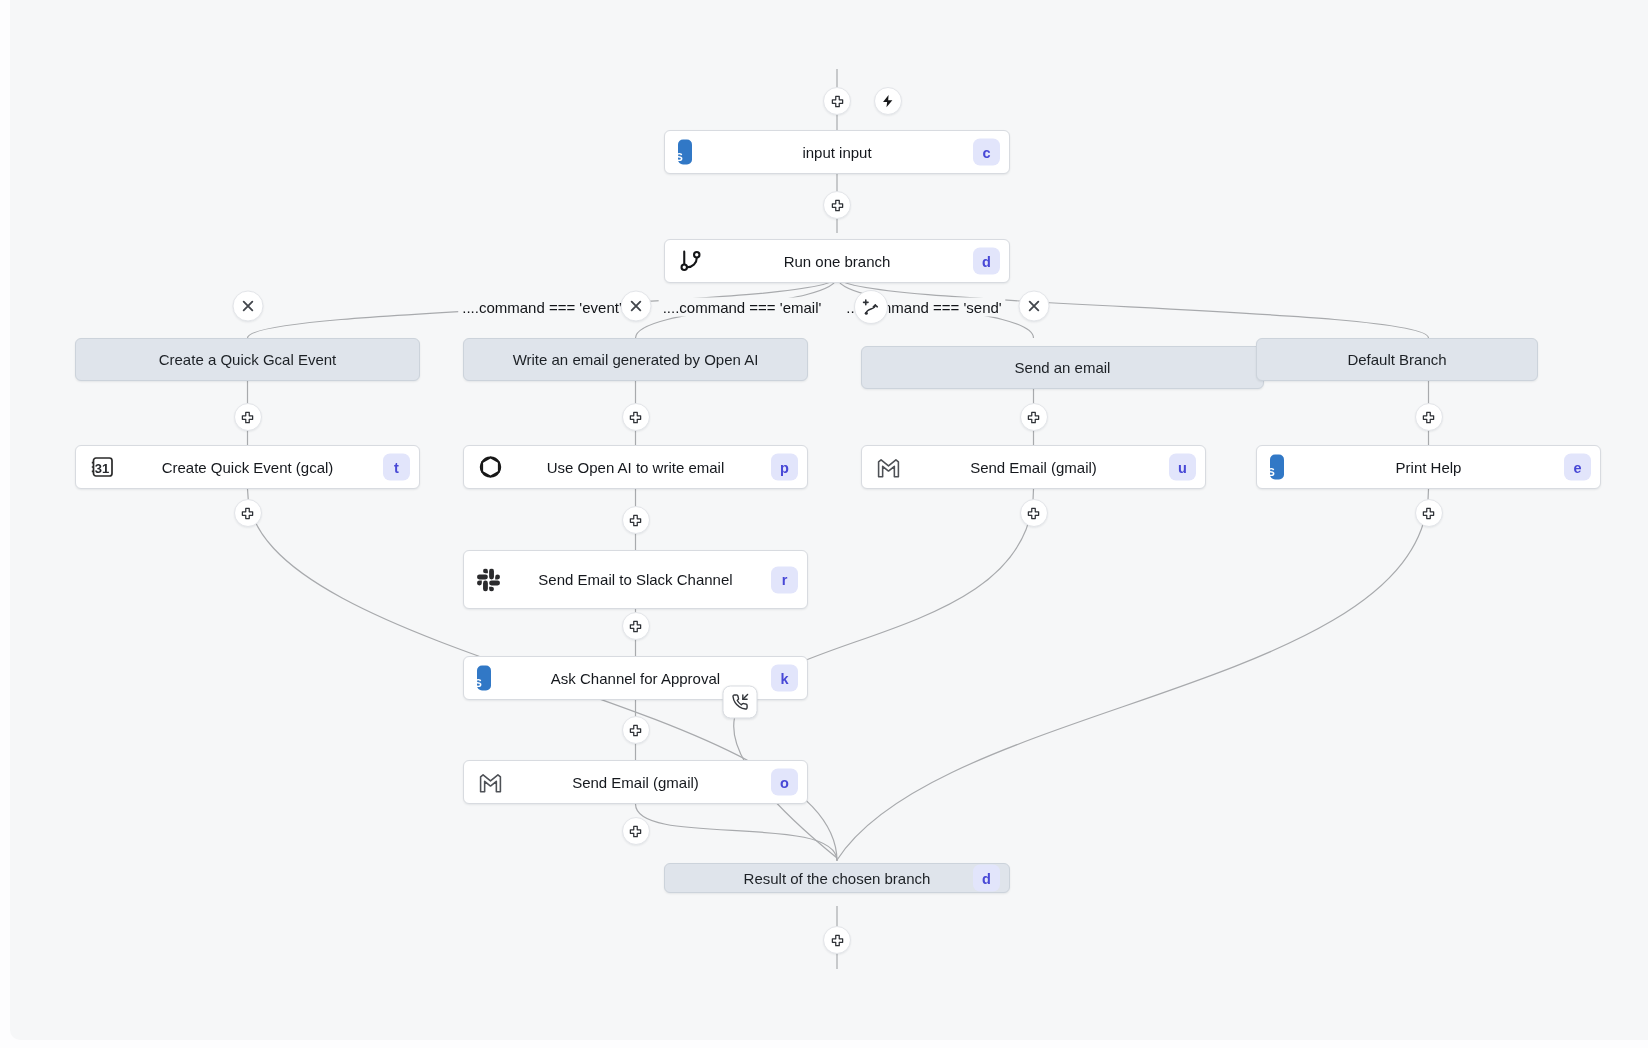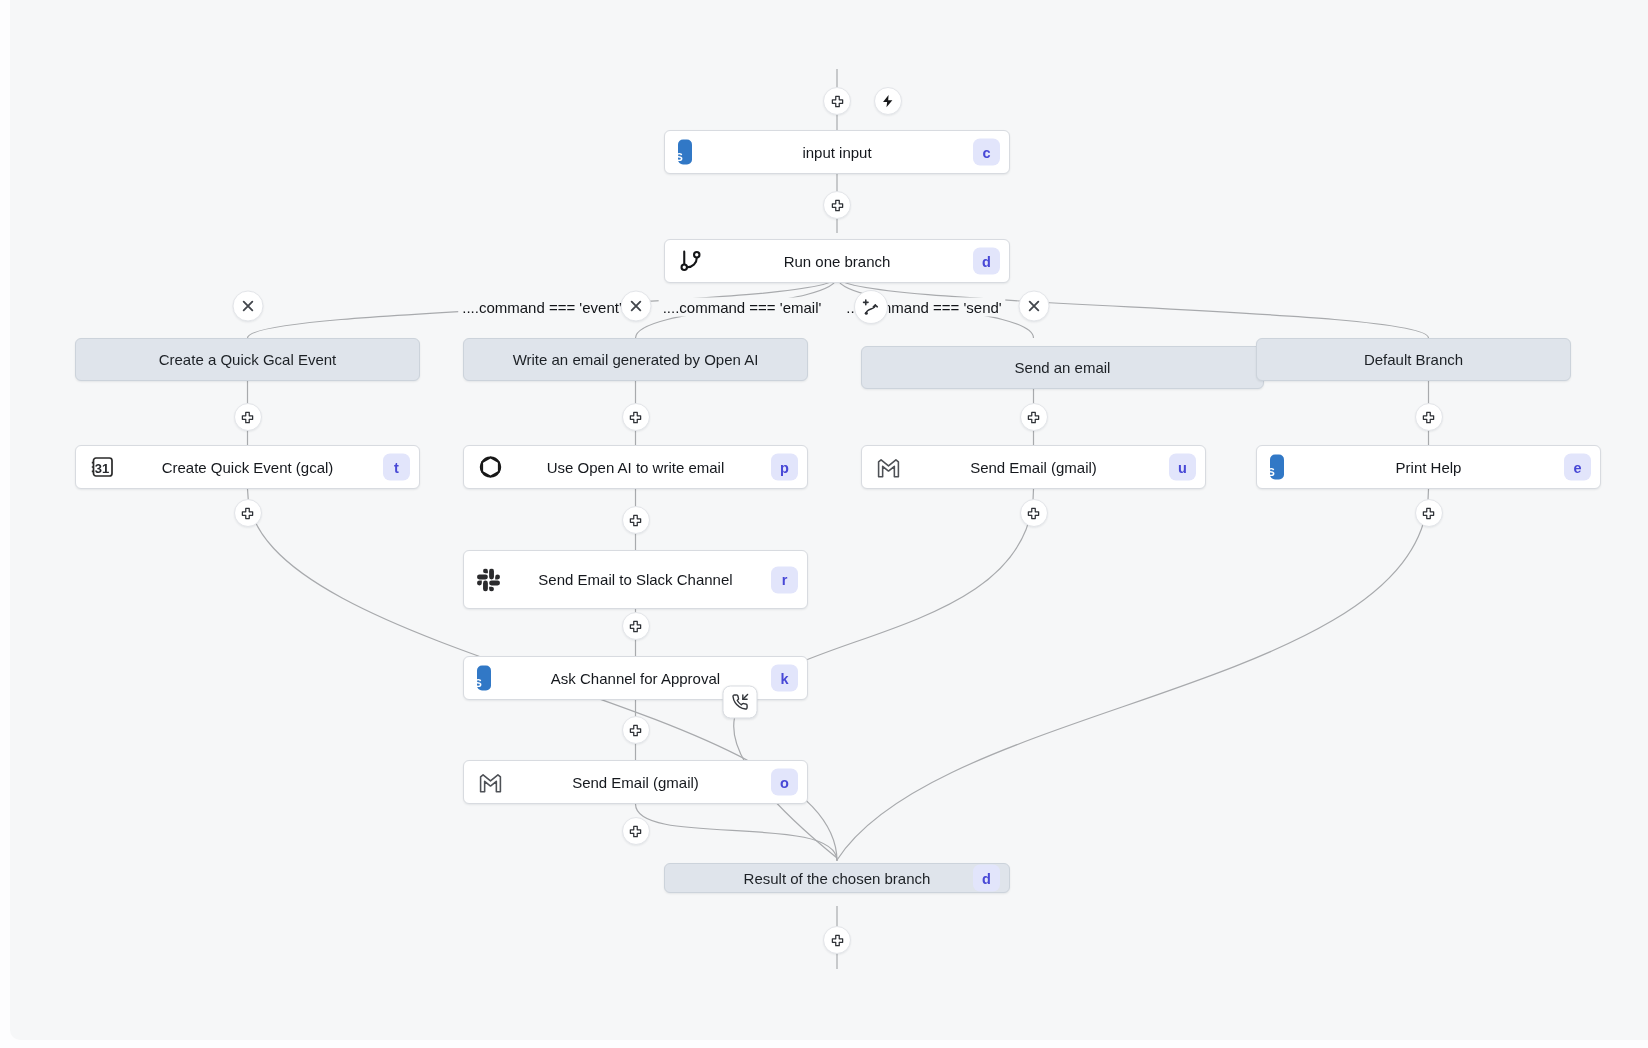--- a/index.html
+++ b/index.html
@@ -147,21 +147,21 @@
 
   <div class="node virtual" style="left:75px;top:338px;width:345px;height:43px;">
     <span class="nlabel">Create a Quick Gcal Event</span>
   </div>
   <div class="node virtual" style="left:463px;top:338px;width:345px;height:43px;">
     <span class="nlabel">Write an email generated by Open AI</span>
   </div>
   <div class="node virtual" style="left:861px;top:338px;width:403px;height:43px;margin-top:8px;">
     <span class="nlabel">Send an email</span>
   </div>
-  <div class="node virtual" style="left:1256px;top:338px;width:315px;height:43px;">
+  <div class="node virtual" style="left:1256px;top:338px;width:282px;height:43px;">
     <span class="nlabel">Default Branch</span>
   </div>
 
   <button class="circlebtn" style="left:247.5px;top:417px;">
     <span style="display:flex;">
           <svg width="15" height="15" viewBox="0 0 24 24">
             <path d="M9.2 3.8h5.6v5.4h5.4v5.6h-5.4v5.4H9.2v-5.4H3.8V9.2h5.4z" fill="#fff" stroke="#2f3237" stroke-width="2" stroke-linejoin="round"></path>
           </svg>
         </span>
   </button>

